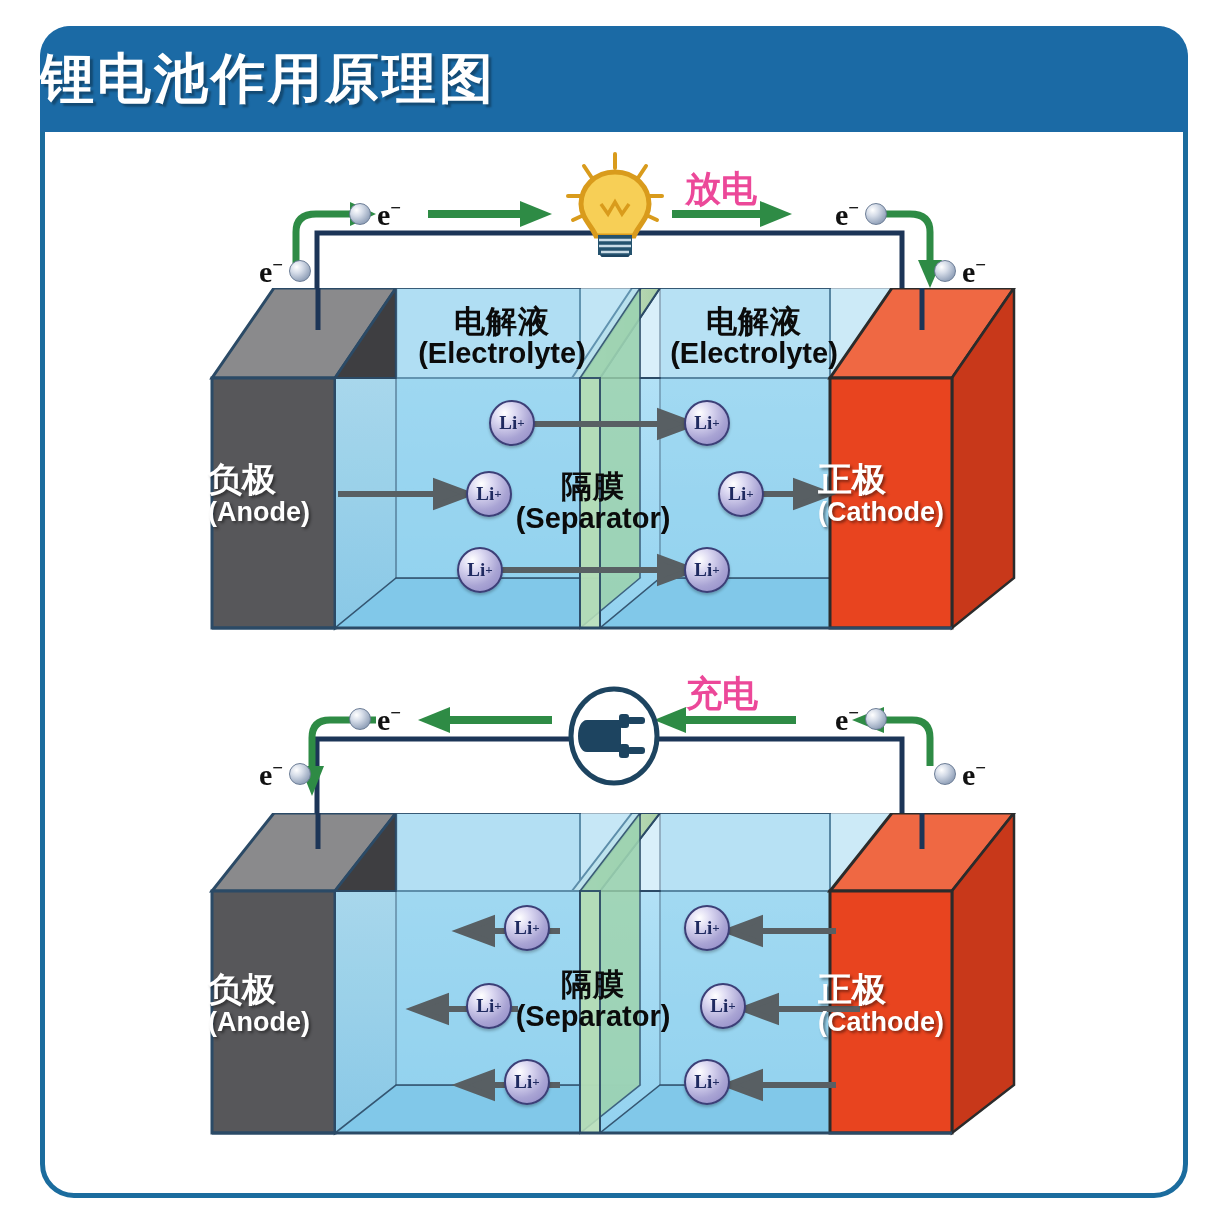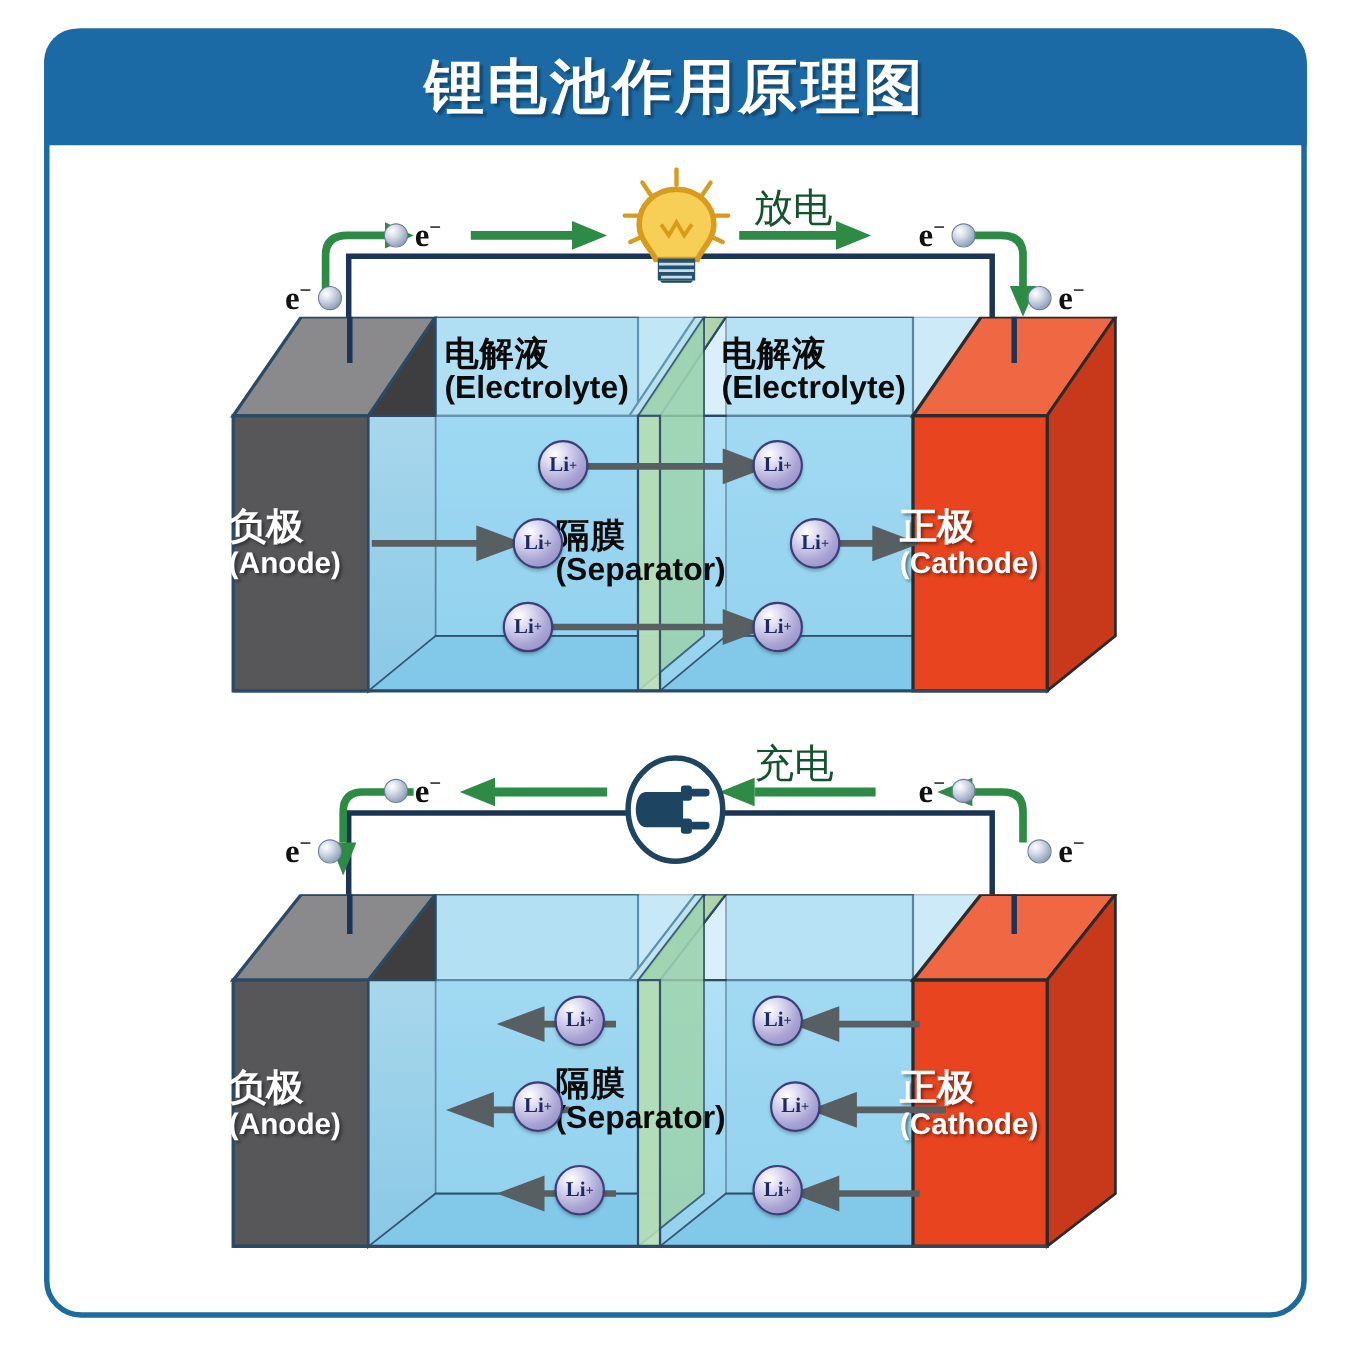--- a/index.html
+++ b/index.html
@@ -16,21 +16,21 @@
     position:absolute;left:40px;top:26px;width:1148px;height:1172px;
     border:5px solid #1b6c9e;border-radius:34px;box-sizing:border-box;
     background:#ffffff;
   }
   
   .titlebar{
     position:absolute;left:40px;top:26px;width:1148px;height:106px;
     background:#1b6aa5;
     border-top-left-radius:30px;border-top-right-radius:30px;
     box-sizing:border-box;
-    display:flex;align-items:center;justify-content:center;
+    display:flex;align-items:center;
   }
   .titlebar .t{
     color:#ffffff;font-size:54px;font-weight:bold;letter-spacing:3px;
     text-shadow:3px 3px 2px rgba(0,0,0,.30);
     font-family:"Liberation Sans","DejaVu Sans",sans-serif;
   }
 
   
   .abs{position:absolute;}
 
@@ -61,27 +61,27 @@
 
   
   .celllabel{
     text-align:left;color:#ffffff;font-weight:bold;line-height:1.05;
     text-shadow:2px 2px 3px rgba(0,0,0,.45);
   }
   .celllabel .cn{font-size:34px;display:block;}
   .celllabel .en{font-size:27px;display:block;}
 
   .darklabel{
-    text-align:left;color:#0b0b0b;font-weight:bold;line-height:1.08;
+    text-align:center;color:#0b0b0b;font-weight:bold;line-height:1.08;
   }
   .darklabel .cn{font-size:31px;display:block;letter-spacing:1px;}
   .darklabel .en{font-size:29px;display:block;}
 
   .modelabel{
-    font-size:36px;font-weight:normal;color:#14532d;
+    font-size:36px;font-weight:bold;color:#ec4899;
     font-family:"Liberation Sans","DejaVu Sans",sans-serif;
   }
   svg{display:block;}
 </style>
 </head>
 <body>
 
 <div id="root">
 
   <div class="frame"></div>

